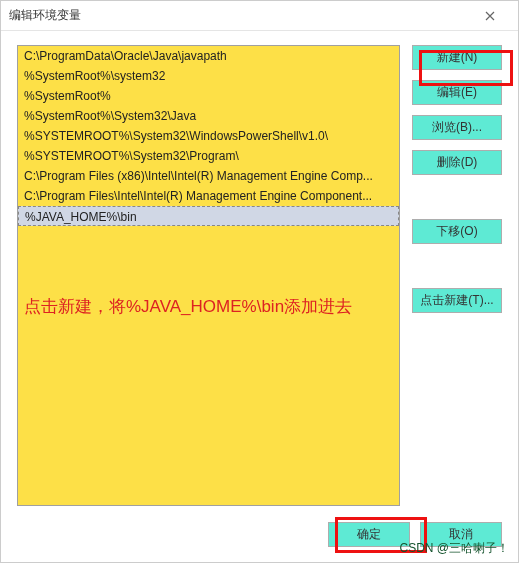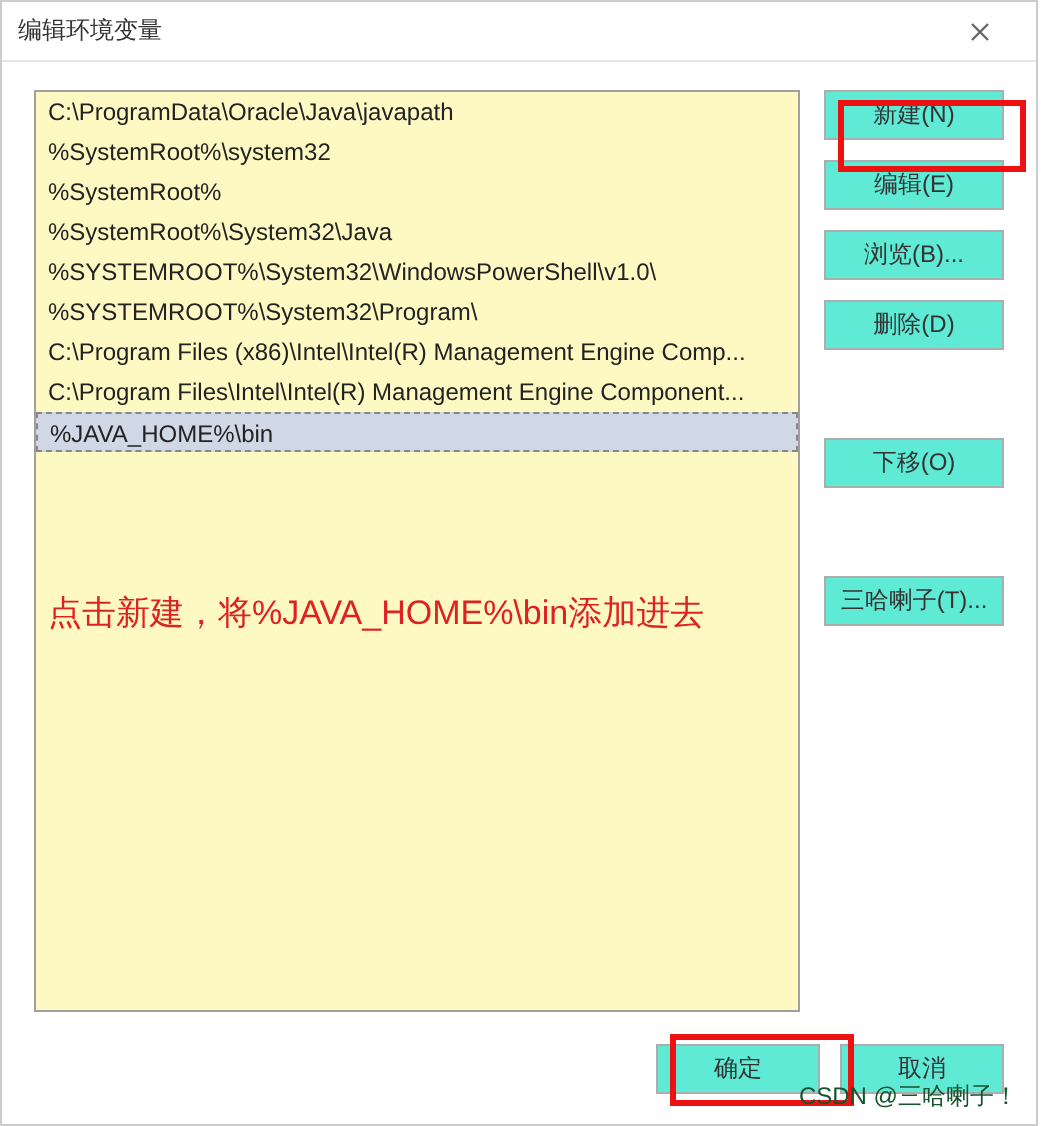--- a/index.html
+++ b/index.html
@@ -3,21 +3,21 @@
   <meta charset="utf-8">
   <style>
     * { box-sizing: border-box; margin: 0; padding: 0; font-family: "Microsoft YaHei", Segoe UI, sans-serif; font-size: 12px; }
     body { width: 529px; height: 563px; background: #fff; position: relative; }
     .dialog { width: 519px; height: 563px; border: 1px solid #ccc; display: flex; flex-direction: column; }
     .titlebar { height: 30px; display: flex; align-items: center; padding: 0 8px; border-bottom: 1px solid #e5e5e5; }
     .titlebar-text { flex: 1; color: #333; }
     .close-btn { width: 40px; height: 24px; display: flex; align-items: center; justify-content: center; color: #666; cursor: pointer; }
     .close-btn svg { width: 10px; height: 10px; }
     .content { flex: 1; display: flex; padding: 14px 16px 0 16px; gap: 12px; }
-    .list-area { flex: 1; border: 1px solid #a0a0a0; background: #fef9c3; overflow: hidden; position: relative; }
+    .list-area { flex: 1; border: 1px solid #a0a0a0; background: #fde047; overflow: hidden; position: relative; }
     .list-item { padding: 2px 6px; white-space: nowrap; overflow: hidden; text-overflow: ellipsis; height: 20px; line-height: 16px; color: #222; }
     .list-item.selected { background: #d0d7e5; border: 1px dashed #888; }
     .annotation { position: absolute; left: 6px; top: 248px; right: 6px; color: #d22; font-size: 17px; line-height: 1.5; }
     .btn-column { width: 90px; display: flex; flex-direction: column; gap: 10px; }
     .btn { height: 25px; border: 1px solid #adadad; background: #5eead4; display: flex; align-items: center; justify-content: center; cursor: pointer; color: #333; }
     .btn-spacer { height: 24px; }
     .footer { height: 56px; display: flex; align-items: center; justify-content: flex-end; padding: 0 16px; gap: 10px; }
     .footer .btn { width: 82px; }
     .highlight-box { position: absolute; border: 3px solid #e11; pointer-events: none; }
     .hb-new { top: 50px; right: 16px; width: 94px; height: 36px; }
@@ -52,21 +52,21 @@
     </div>
 
     <div class="btn-column">
       <div class="btn">新建(N)</div>
       <div class="btn">编辑(E)</div>
       <div class="btn">浏览(B)...</div>
       <div class="btn">删除(D)</div>
       <div class="btn-spacer"></div>
       <div class="btn">下移(O)</div>
       <div class="btn-spacer"></div>
-      <div class="btn">三哈喇子(T)...</div>
+      <div class="btn">点击新建(T)...</div>
     </div>
   </div>
 
   <div class="footer">
     <div class="btn">确定</div>
     <div class="btn">取消</div>
   </div>
 </div>
 
 <div class="highlight-box hb-new"></div>

